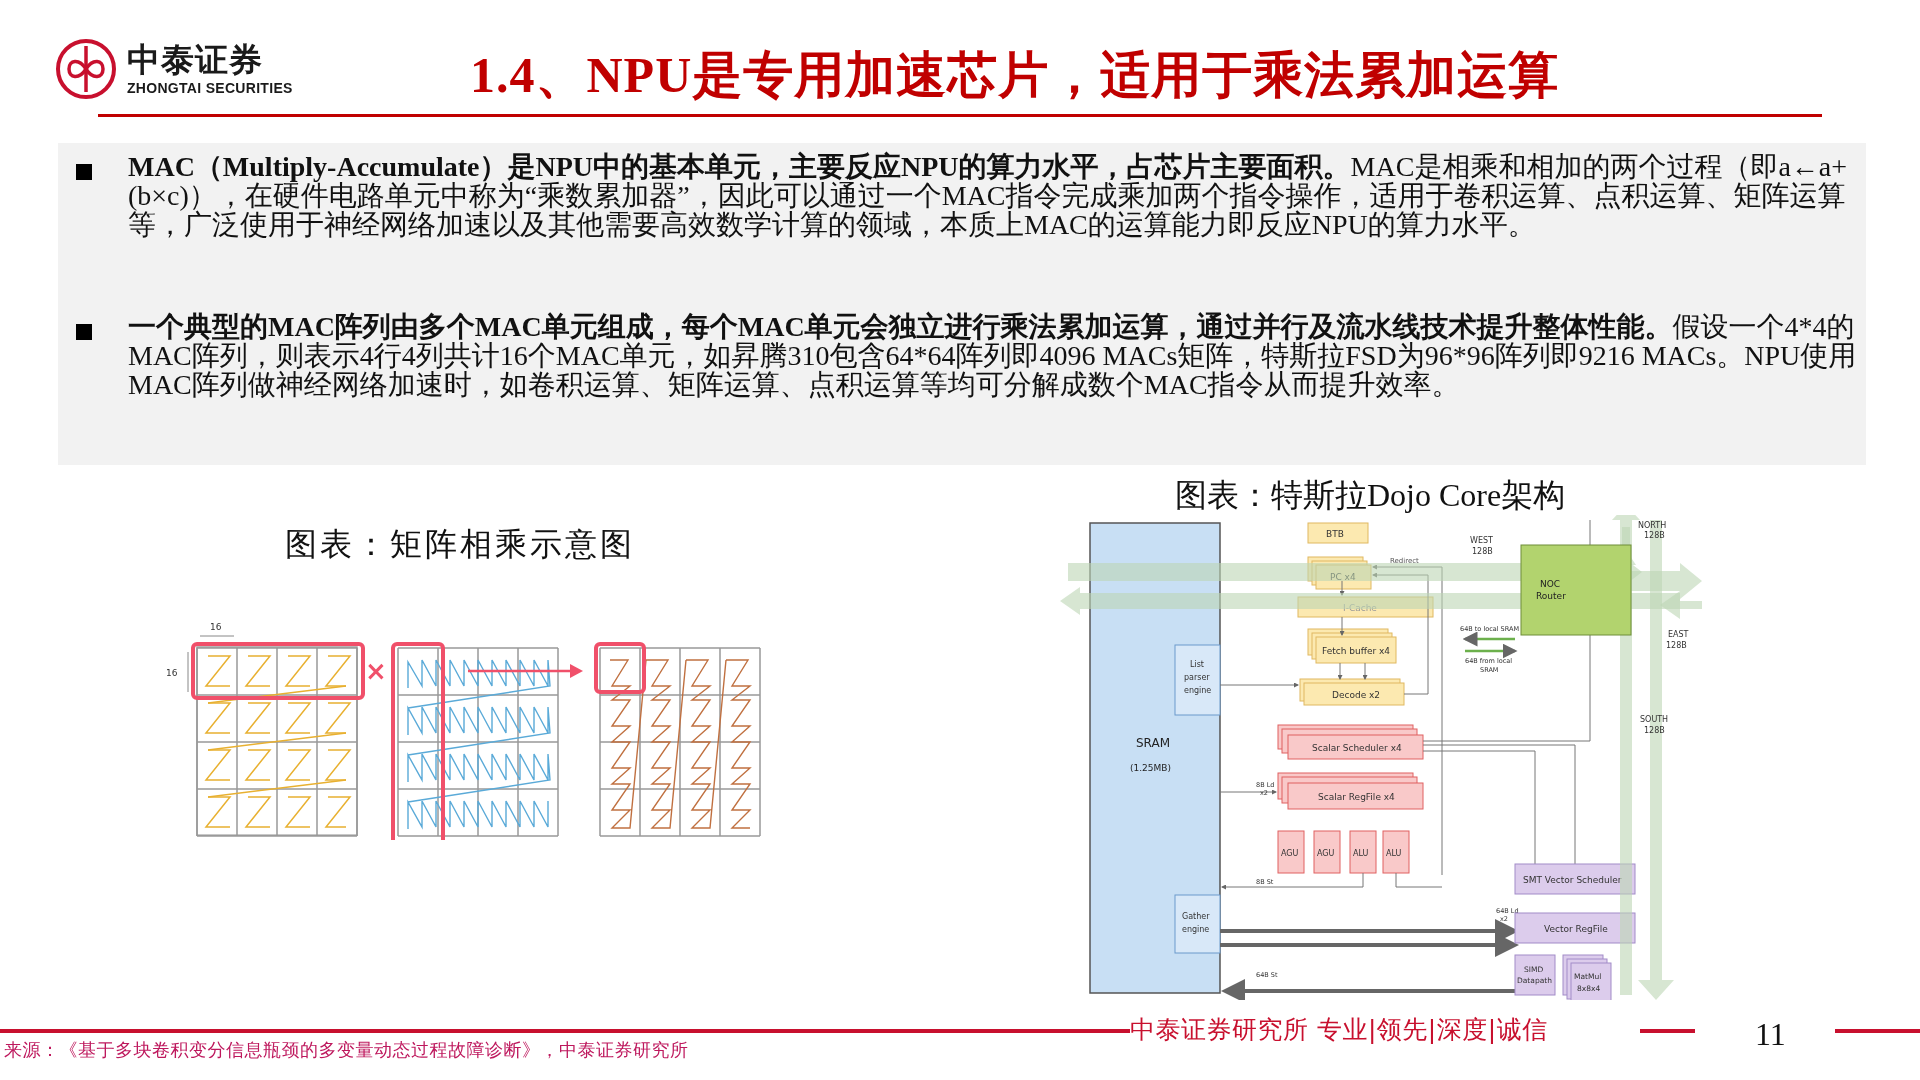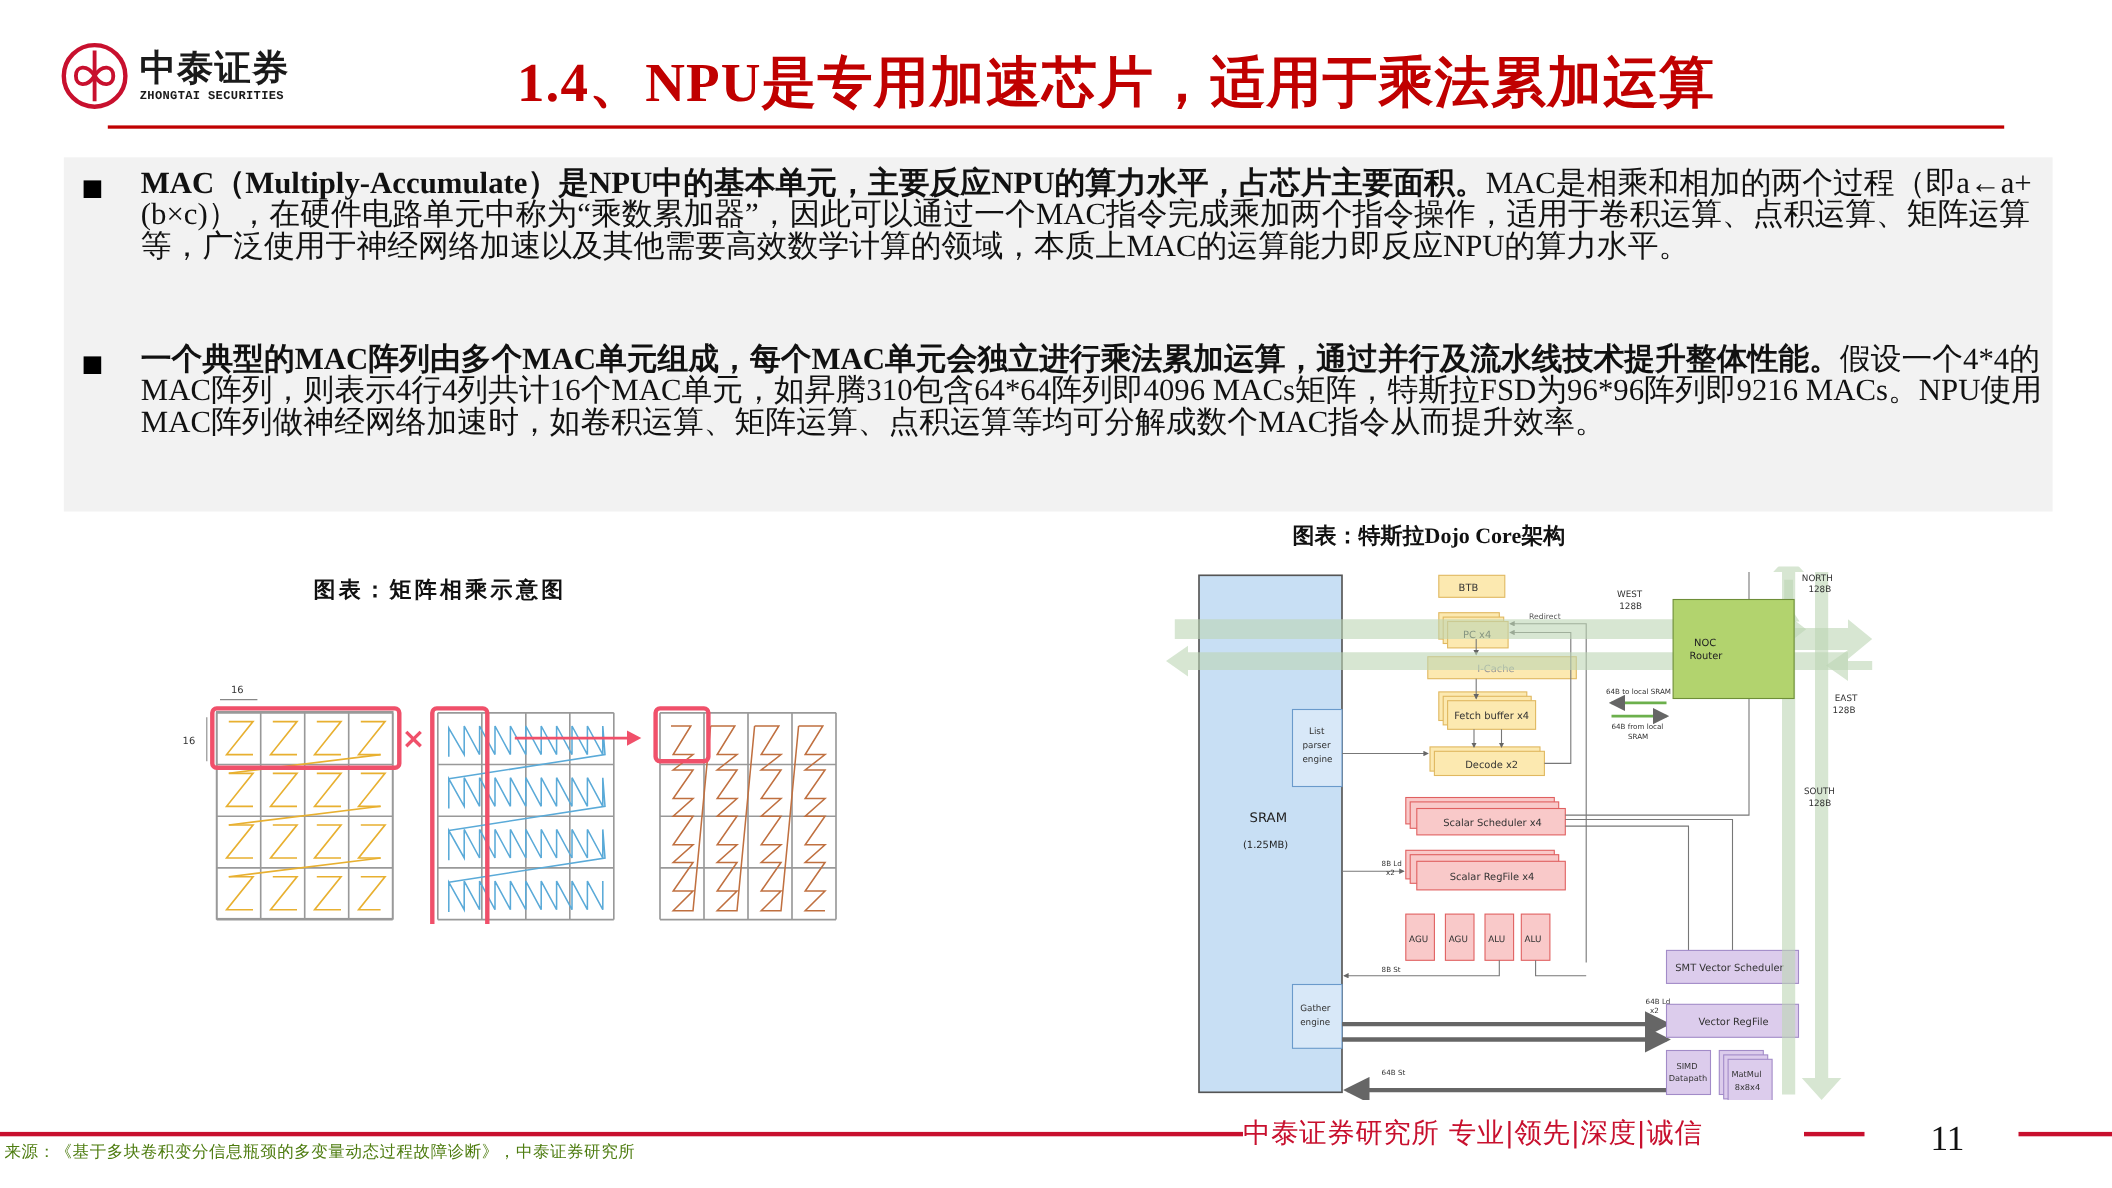--- a/index.html
+++ b/index.html
@@ -4,50 +4,50 @@
 <style>
   * { margin: 0; padding: 0; box-sizing: border-box; }
   html, body { width: 1920px; height: 1080px; overflow: hidden; background: #ffffff; }
   body { position: relative; font-family: "Liberation Serif", "DejaVu Serif", serif; color: #111; }
 
   
   .logo { position: absolute; left: 55px; top: 38px; width: 240px; height: 62px; display: flex; align-items: center; }
   .logo-mark { width: 62px; height: 62px; flex: none; }
   .logo-text { margin-left: 10px; display: flex; flex-direction: column; }
   .logo-cn { font-family: "DejaVu Sans", sans-serif; font-weight: bold; font-size: 33px; letter-spacing: 1px; line-height: 36px; color: #1a1a1a; }
-  .logo-en { font-family: Liberation Mono, monospace; font-weight: bold; font-size: 11px; letter-spacing: 0.3px; color: #1a1a1a; margin-top: 2px; }
+  .logo-en { font-family: Liberation Sans, sans-serif; font-weight: bold; font-size: 14px; letter-spacing: 0.3px; color: #1a1a1a; margin-top: 2px; }
 
   .page-title { position: absolute; left: 470px; top: 42px; width: 1220px; font-size: 50px; font-weight: bold; color: #C00000; white-space: nowrap; letter-spacing: 1px; font-family: "Liberation Serif", "DejaVu Serif", serif; }
   .title-rule { position: absolute; left: 98px; top: 114px; width: 1724px; height: 3px; background: #C00000; }
 
   
   .content-box { position: absolute; left: 58px; top: 143px; width: 1808px; height: 322px; background: #f2f2f2; }
   .para { position: absolute; left: 70px; width: 1790px; font-size: 28px; line-height: 29px; }
   .para .bullet { position: absolute; left: 6px; top: 12px; width: 16px; height: 16px; background: #000; }
   .para .body { margin-left: 58px; width: 1740px; }
   .para .strong { font-weight: bold; }
   .p1 { top: 152px; }
   .p2 { top: 312px; }
 
   
-  .chart-title { position: absolute; font-size: 20px; font-weight: bold; white-space: nowrap; }
+  .chart-title { position: absolute; font-size: 32px; font-weight: normal; white-space: nowrap; }
   .ct-left { left: 285px; top: 523px; letter-spacing: 3px; }
   .ct-right { left: 1175px; top: 474px; }
 
   .matrix-fig { position: absolute; left: 150px; top: 600px; width: 620px; height: 240px; }
   .dojo-fig { position: absolute; left: 1060px; top: 515px; width: 660px; height: 485px; }
 
   
   .footer-rule { position: absolute; left: 0; top: 1029px; height: 4px; background: #C8102E; }
   .fr-1 { width: 1130px; }
   .fr-2 { left: 1640px; width: 55px; }
   .fr-3 { left: 1835px; width: 85px; }
   .footer-brand { position: absolute; left: 1130px; top: 1013px; font-family: "DejaVu Sans", sans-serif; font-size: 25px; color: #C8102E; white-space: nowrap; letter-spacing: 0.5px; }
   .page-num { position: absolute; left: 1755px; top: 1016px; font-size: 32px; color: #111; }
-  .source { position: absolute; left: 4px; top: 1038px; font-size: 15px; color: #4d7c0f; white-space: nowrap; letter-spacing: 0.5px; }
+  .source { position: absolute; left: 4px; top: 1038px; font-size: 18px; color: #be185d; white-space: nowrap; letter-spacing: 0.5px; }
 
   svg text { font-family: "DejaVu Sans", sans-serif; }
 </style>
 </head>
 <body>
 
 <div class="logo">
   <svg class="logo-mark" viewBox="0 0 62 62">
     <circle cx="31" cy="31" r="28" fill="none" stroke="#C8102E" stroke-width="4"></circle>
     <path d="M31 8 V54" stroke="#C8102E" stroke-width="3.5" fill="none"></path>

